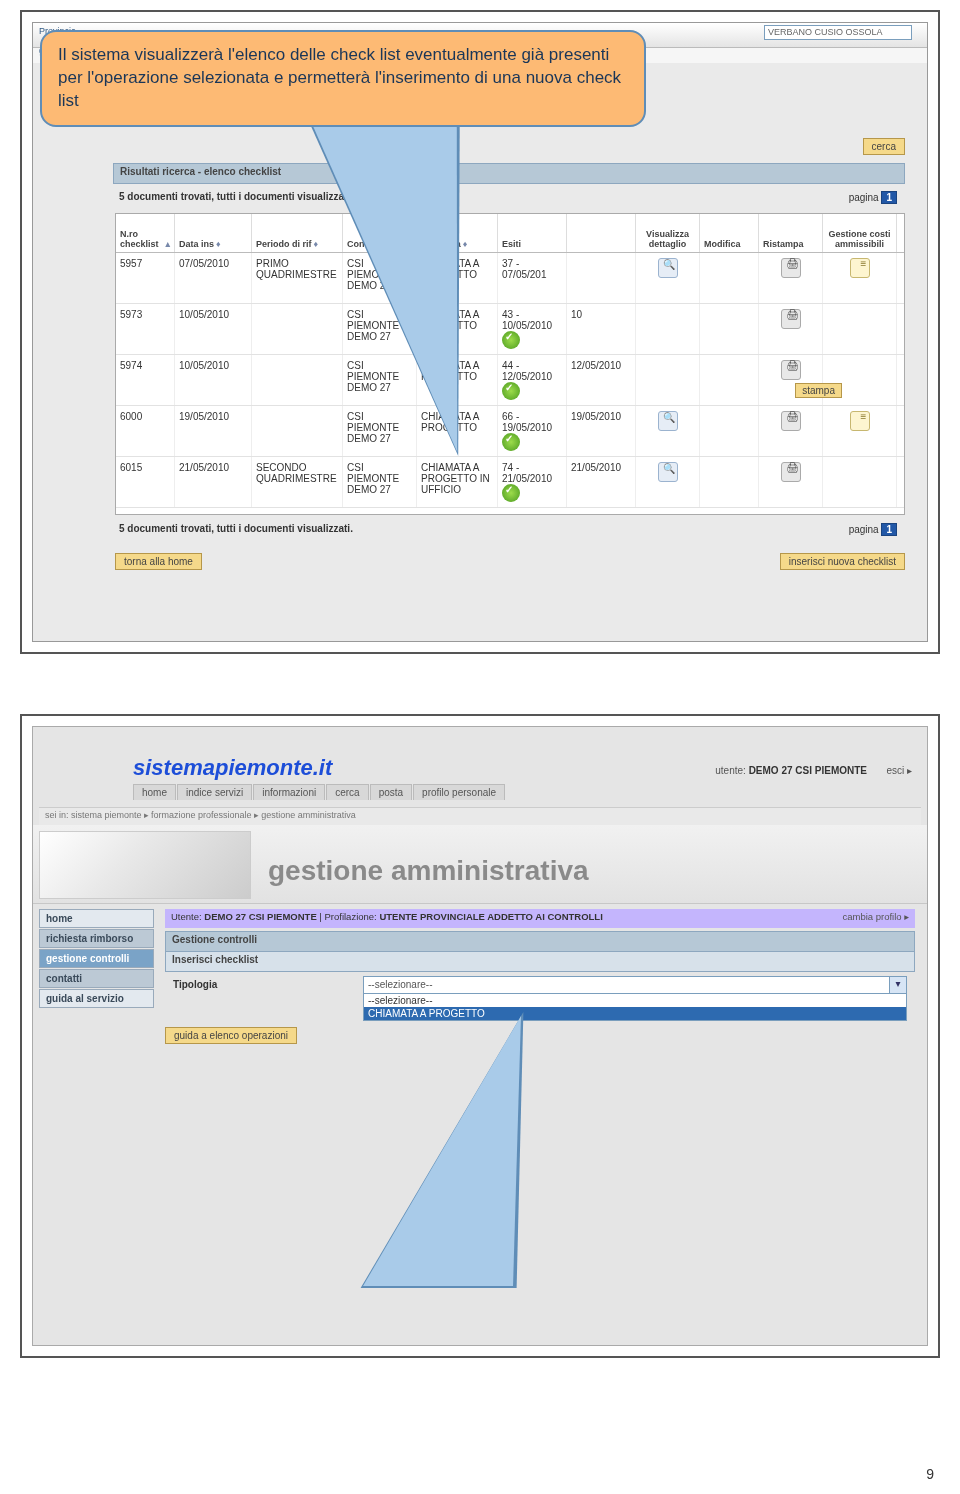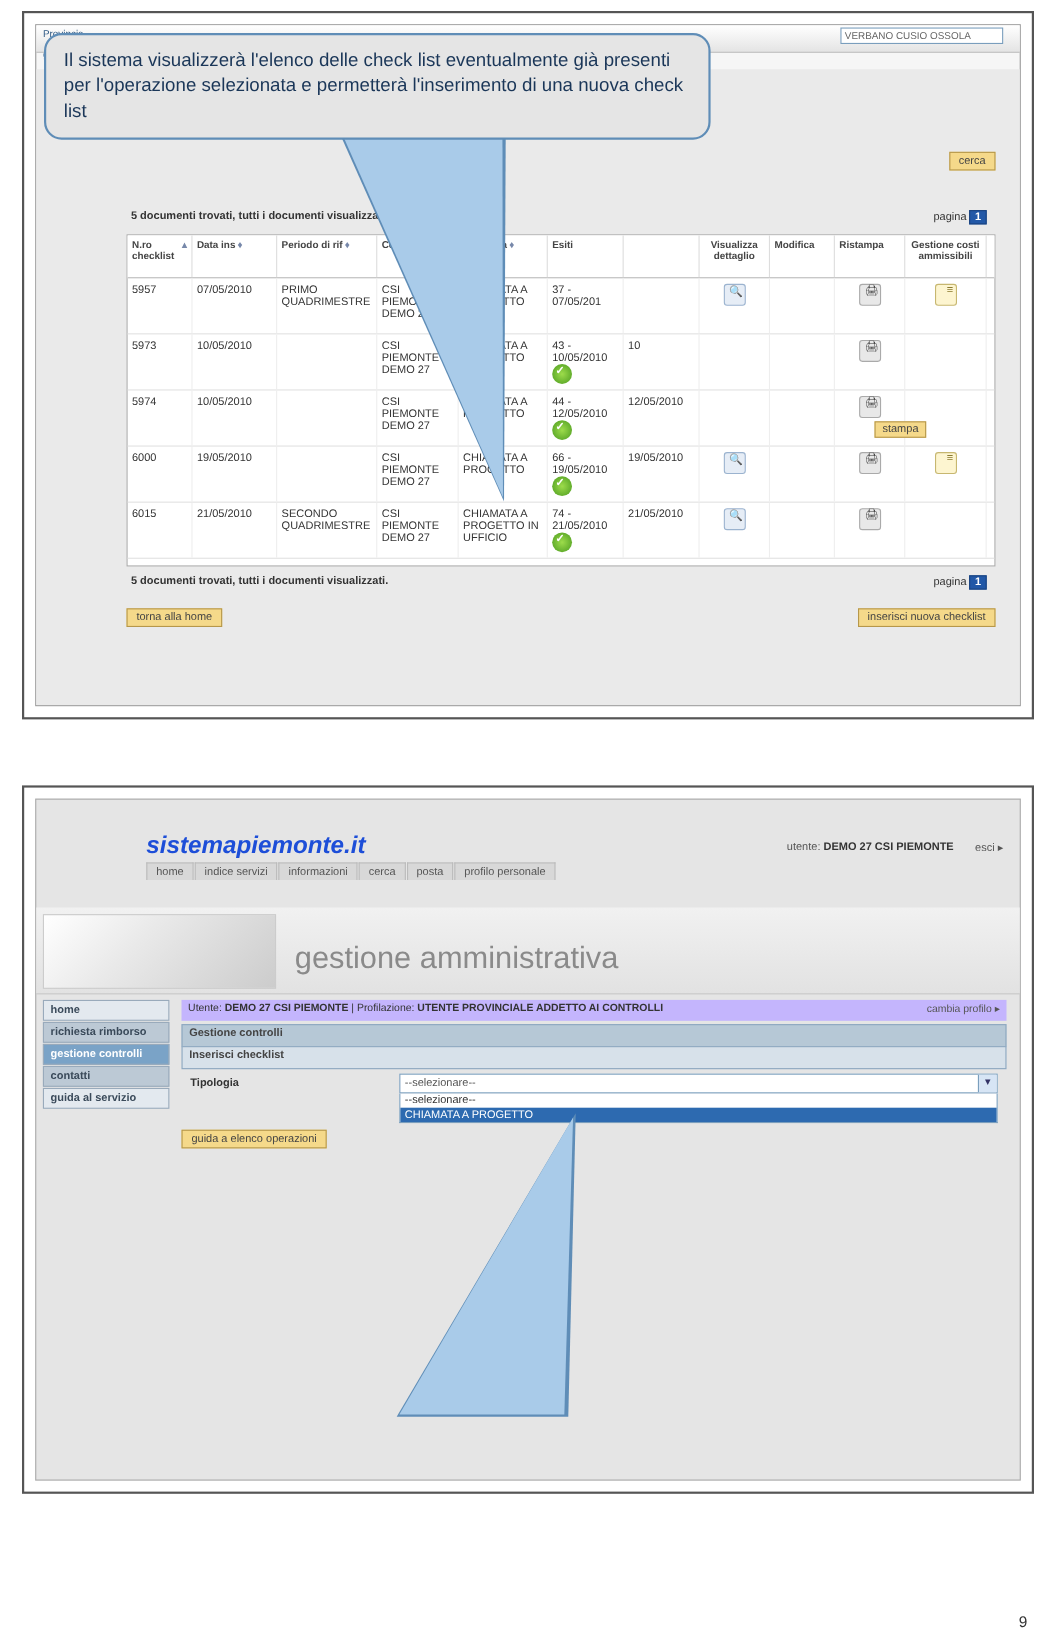--- a/index.html
+++ b/index.html
@@ -25,58 +25,58 @@
 .found{position:absolute;left:86px;top:128px;font-size:10px;font-weight:bold;color:#333}
 .found.f2{top:460px}
 .pagina{position:absolute;right:30px;font-size:10px;color:#333}
 .pagina.p1{top:128px}
 .pagina.p2{top:460px}
 .pagina .box{background:#2258a7;color:#fff;border:1px solid #1a4480;padding:0 4px;display:inline-block;font-weight:bold}
 
 
 .tbl{position:absolute;left:82px;right:22px;top:150px;height:300px;background:#fff;border:1px solid #aaa}
 .thead{display:flex;background:#fff;border-bottom:1px solid #bbb;height:38px;font-size:9px;color:#444;font-weight:bold}
-.thead>div{padding:3px 4px;border-right:1px solid #ddd;display:flex;align-items:flex-start}
+.thead>div{padding:3px 4px;border-right:1px solid #ddd;display:flex;align-items:flex-end}
 .srt{color:#78a;margin-left:2px}
 .trow{display:flex;border-bottom:1px solid #e2e2e2;height:50px;font-size:10px;color:#333}
 .trow>div{padding:5px 4px;border-right:1px solid #eee}
 .cw-nr{width:50px}.cw-dt{width:68px}.cw-pr{width:82px}.cw-ctr{width:65px}.cw-tip{width:72px}.cw-es{width:60px}.cw-cov{width:60px}.cw-vis{width:55px;text-align:center}.cw-mod{width:50px;text-align:center}.cw-ris{width:55px;text-align:center}.cw-gc{width:65px;text-align:center}
 .chk{display:inline-block;width:18px;height:18px;border-radius:50%;background:radial-gradient(#9ddc4b,#4a9a1f);position:relative}
 .chk::after{content:"✓";color:#fff;font-weight:bold;position:absolute;left:3px;top:0}
 .icn{display:inline-block;width:18px;height:18px;background:#e6edf6;border:1px solid #9bb3cf;border-radius:3px}
 .icn.prn{background:#e8e8e8;border:1px solid #aaa}
 .icn.prn::after{content:"🖨";font-size:10px;position:relative;top:-1px;left:2px}
 .icn.mag::after{content:"🔍";font-size:10px;position:relative;left:2px}
 .icn.note{background:#fdf5d0;border:1px solid #c7b770}
 .icn.note::after{content:"≡";color:#8a7a30;position:relative;left:4px;top:-1px}
 
 .btnlike{display:inline-block;background:#f5d98a;border:1px solid #b6974a;padding:2px 8px;font-size:10px;color:#444}
 .torna{position:absolute;left:82px;top:490px}
 .insnew{position:absolute;right:22px;top:490px}
 .stampa{position:absolute;right:85px;top:320px;padding:1px 6px}
 
 
-.bubble{position:absolute;background:#e5e5e5;border:2px solid #5f8db7;border-radius:16px;padding:12px 16px;font-family:Arial;color:#1a3658;font-size:17px;line-height:1.35}
+.bubble{position:absolute;background:#fdba74;border:2px solid #5f8db7;border-radius:16px;padding:12px 16px;font-family:Arial;color:#1a3658;font-size:17px;line-height:1.35}
 .b1{left:18px;top:18px;width:570px;z-index:5}
 .tri1{position:absolute;left:340px;top:100px;width:0;height:0;border-left:40px solid transparent;border-right:110px solid transparent;border-top:340px solid #a9cbe9;transform:skewX(18deg);z-index:4}
 .tri1b{position:absolute;left:338px;top:98px;width:0;height:0;border-left:42px solid transparent;border-right:114px solid transparent;border-top:346px solid #5f8db7;transform:skewX(18deg);z-index:3}
 
 
 .shot2{position:absolute;left:10px;right:10px;top:10px;bottom:10px;background:#e5e5e5;border:1px solid #aaa}
 .sp-logo{position:absolute;left:100px;top:28px;font-size:22px;font-weight:bold;color:#1d4ed8;font-style:italic}
 .utente{position:absolute;right:60px;top:38px;font-size:10px;color:#555}
 .utente b{color:#333}
 .esci{position:absolute;right:15px;top:38px;font-size:10px;color:#555}
 .topnav{position:absolute;left:100px;top:57px;height:18px}
 .topnav span{display:inline-block;background:#d8d8d8;border:1px solid #bbb;border-bottom:0;padding:2px 8px;font-size:10px;color:#555;margin-right:1px}
 .crumb{position:absolute;left:6px;top:80px;right:6px;height:14px;background:#e9e9e9;font-size:9px;color:#777;padding:2px 6px;border-top:1px solid #ccc;border-bottom:1px solid #ccc}
 
 .hero{position:absolute;left:0;right:0;top:98px;height:78px;background:linear-gradient(#f1f1f1,#e2e2e2);border-bottom:1px solid #c7c7c7}
 .heroimg{position:absolute;left:6px;top:6px;width:210px;height:66px;background:linear-gradient(135deg,#fff 0,#e9e9e9 40%,#ccc 100%);border:1px solid #ccc}
-.herotxt{position:absolute;left:235px;top:30px;font-size:28px;font-weight:normal;color:#8a8a8a}
+.herotxt{position:absolute;left:235px;top:30px;font-size:28px;font-weight:bold;color:#8a8a8a}
 
 .leftnav{position:absolute;left:6px;top:182px;width:115px}
 .leftnav div{background:#bcc9d5;border:1px solid #9ab;padding:3px 6px;font-size:10px;color:#3a4a5a;margin-bottom:1px;font-weight:bold}
 .leftnav div.act{background:#7aa3c7;color:#fff}
 .leftnav div.plain{background:#e3e9ef}
 
 .userline{position:absolute;left:132px;right:12px;top:182px;height:15px;background:#c4b5fd;font-size:9.5px;color:#333;padding:2px 6px}
 .userline .cambia{float:right;color:#555}
 
 .bar2{position:absolute;left:132px;right:12px;height:15px;background:#b6c8d6;border:1px solid #8da7bf;padding:2px 6px;font-size:10px;font-weight:bold;color:#444}
@@ -107,20 +107,21 @@
  <div class="shot1">
    <div class="winbar">
      <span class="label">Provincia</span>
      <span class="sel"><span>VERBANO CUSIO OSSOLA</span></span>
    </div>
    <div class="guida">guida al servizio</div>
 
    <div class="body1">
      <span class="btnlike cerca">cerca</span>
 
+     <div class="sectbar s1">Risultati ricerca - elenco checklist</div>
      <div class="found">5 documenti trovati, tutti i documenti visualizzati.</div>
      <div class="pagina p1"><span>pagina</span> <span class="box">1</span></div>
 
      <div class="tbl">
        <div class="thead">
          <div class="cw-nr">
                 <span>N.ro checklist</span>
                 <span class="srt">▴</span>
               </div>
          <div class="cw-dt">
@@ -240,20 +241,21 @@
  <div class="tri1"></div>
  <div class="bubble b1">Il sistema visualizzerà l'elenco delle check list eventualmente già presenti per l'operazione selezionata e permetterà l'inserimento di una nuova check list</div>
 </div>
 
 <div class="slide">
  <div class="shot2">
    <div class="sp-logo">sistemapiemonte.it</div>
    <div class="utente"><span>utente:</span> <b>DEMO 27 CSI PIEMONTE</b></div>
    <div class="esci">esci ▸</div>
    <div class="topnav" id="topnav2"><span>home</span><span>indice servizi</span><span>informazioni</span><span>cerca</span><span>posta</span><span>profilo personale</span></div>
+   <div class="crumb">sei in: sistema piemonte ▸  formazione professionale ▸  gestione amministrativa</div>
    <div class="hero">
      <div class="heroimg"></div>
      <div class="herotxt">gestione amministrativa</div>
    </div>
    <div class="leftnav" id="leftnav2">
           <div class="plain">home</div>
           <div>richiesta rimborso</div>
           <div class="act">gestione controlli</div>
           <div>contatti</div>
           <div class="plain">guida al servizio</div>

